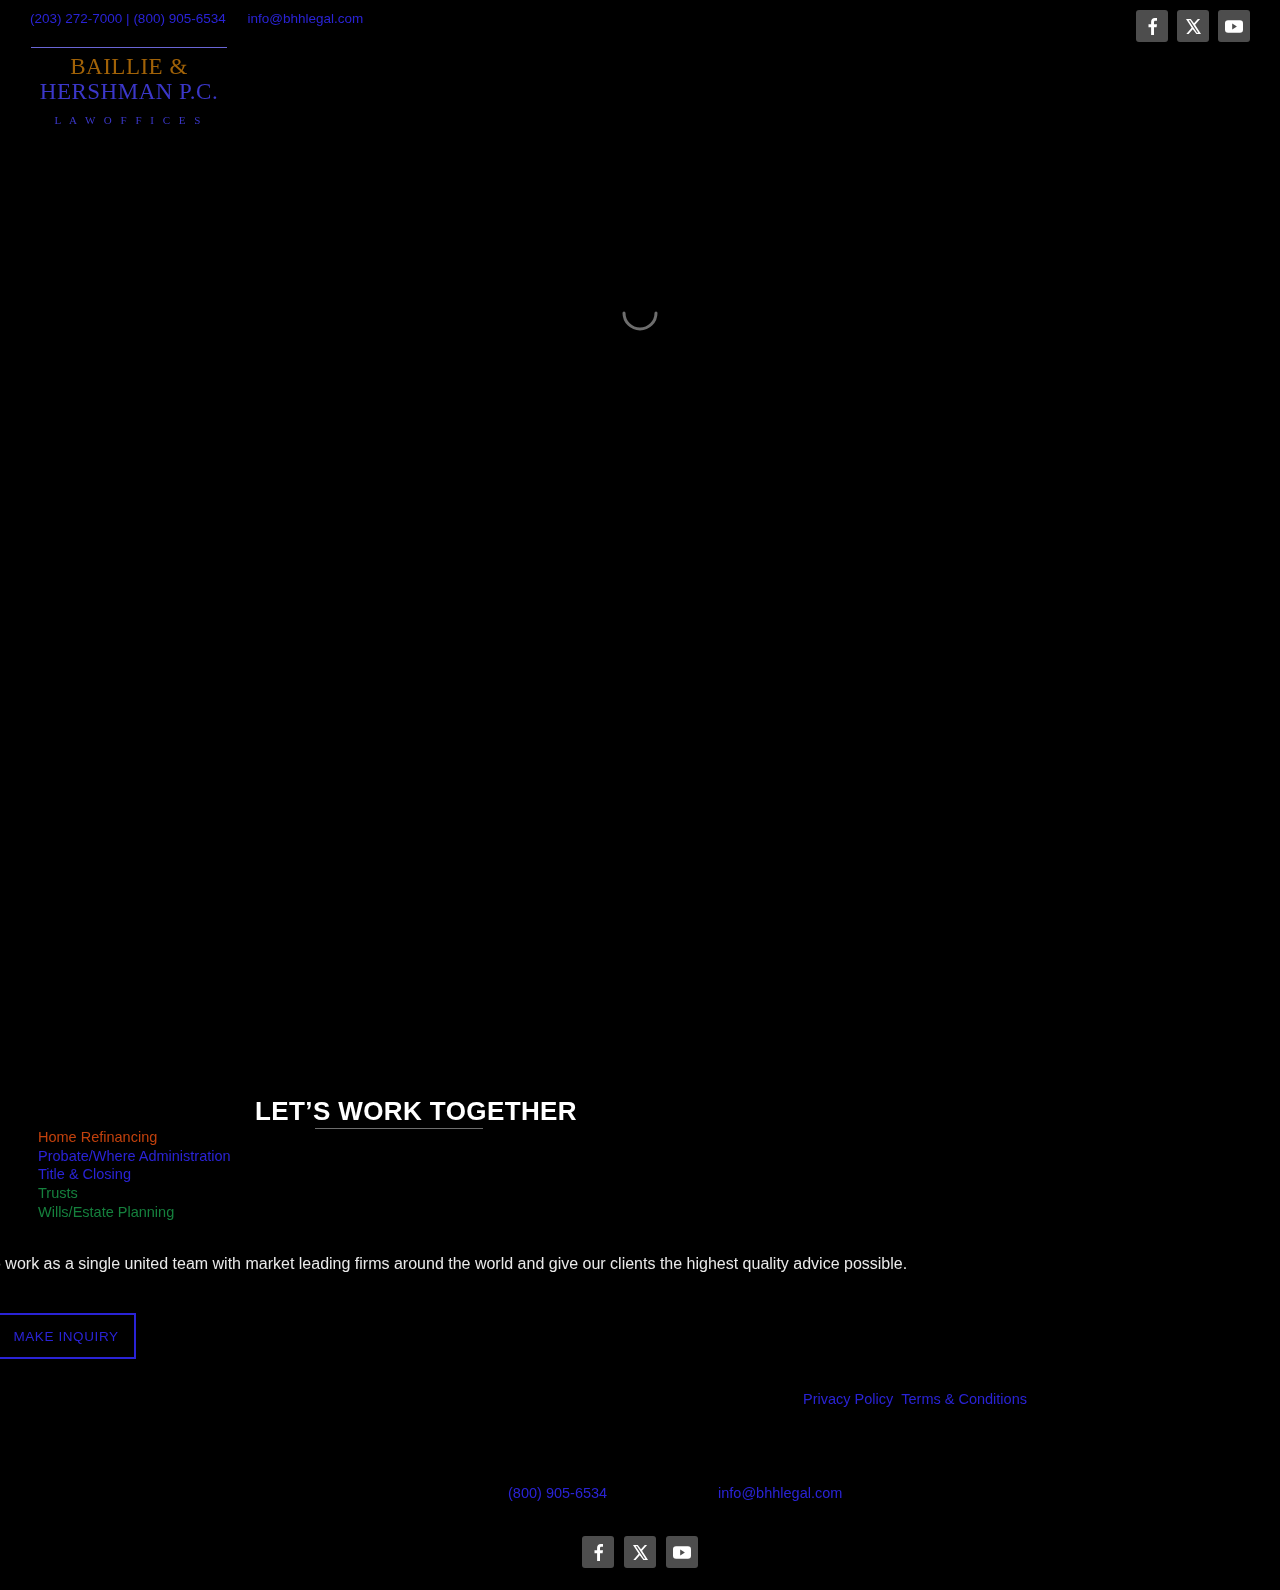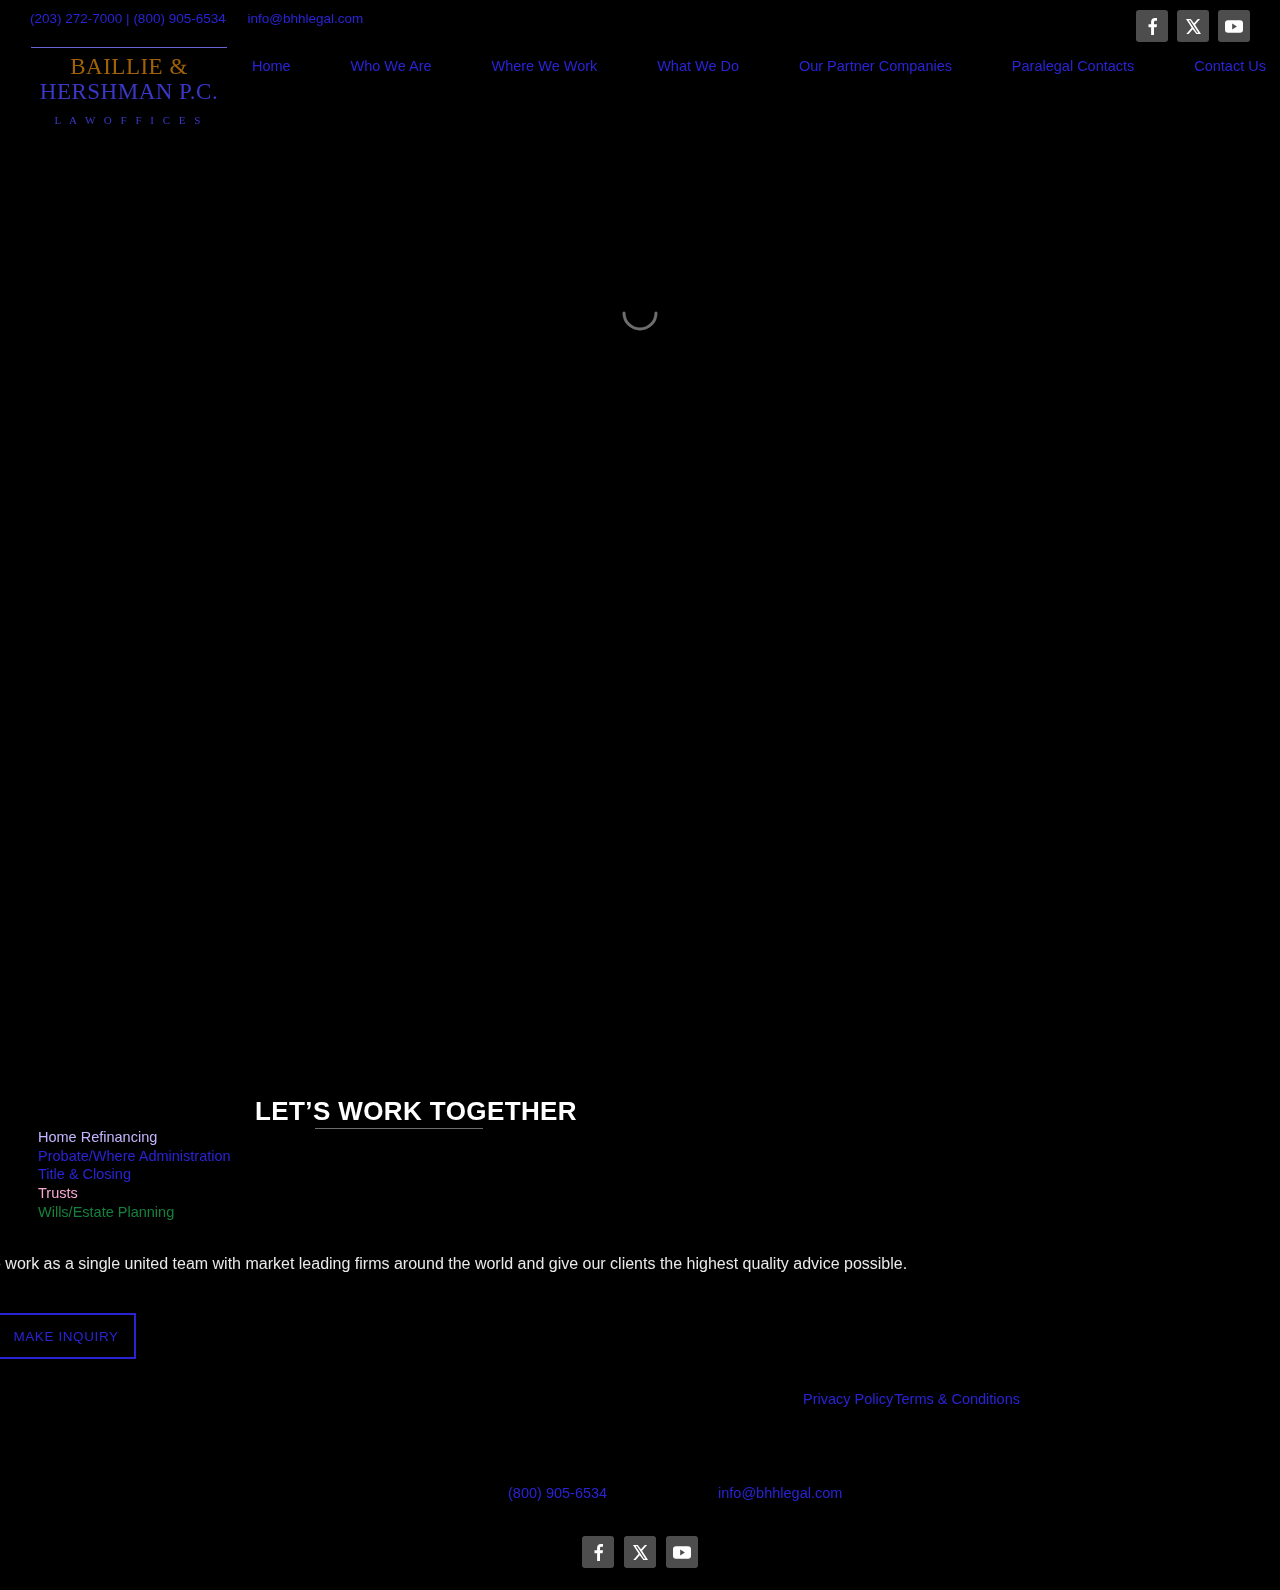--- a/index.html
+++ b/index.html
@@ -198,21 +198,21 @@
     justify-content: center;
     cursor: pointer;
   }
 
   
   .legal-links {
     position: absolute;
     top: 1391px;
     left: 803px;
     display: flex;
-    gap: 1px;
+    gap: 8px;
     font-size: 14.5px;
     align-items: center;
   }
   .legal-links a {
     color: #2a23d6;
     text-decoration: none;
     white-space: nowrap;
   }
 
   .footer-contact {
@@ -280,47 +280,38 @@
   </div>
 
   <div class="header">
     <a href="#" class="logo">
       <div class="rule"></div>
       <div class="l1">BAILLIE &amp;</div>
       <div class="l2">HERSHMAN P.C.</div>
       <div class="l3">L A W   O F F I C E S</div>
     </a>
 
-    <nav class="nav">
-      <a href="#" class="nav-item">Home</a>
-      <a href="#" class="nav-item">Who We Are</a>
-      <a href="#" class="nav-item">Where We Work</a>
-      <a href="#" class="nav-item">What We Do</a>
-      <a href="#" class="nav-item">Our Partner Companies</a>
-      <a href="#" class="nav-item">Paralegal Contacts</a>
-      <a href="#" class="nav-item">Contact Us</a>
-    </nav>
   </div>
 
   <div class="hero">
     <div class="spinner">
       <svg width="40" height="40" viewBox="0 0 40 40" aria-hidden="true">
         <path d="M4 14 A16 16 0 0 0 36 14" fill="none" stroke="#6e6e6e" stroke-width="3" stroke-linecap="round"></path>
       </svg>
     </div>
   </div>
 
   <div class="lwt-title">LET’S WORK TOGETHER</div>
   <div class="lwt-rule"></div>
 
   <ul class="service-list">
-    <li><a href="#" style="color:#c4b5fd">Home Refinancing</a></li>
+    <li><a href="#" style="color:#c2410c">Home Refinancing</a></li>
     <li><a href="#" style="color:#2a23d6">Probate/Where Administration</a></li>
     <li><a href="#" style="color:#2a23d6">Title &amp; Closing</a></li>
-    <li><a href="#" style="color:#f9a8d4">Trusts</a></li>
+    <li><a href="#" style="color:#15803d">Trusts</a></li>
     <li><a href="#" style="color:#15803d">Wills/Estate Planning</a></li>
   </ul>
 
   <div class="blurb">e work as a single united team with market leading firms around the world and give our clients the highest quality advice possible.</div>
 
   <button class="inquiry-btn">MAKE INQUIRY</button>
 
   <div class="legal-links">
     <a href="#">Privacy Policy</a>
     <a href="#">Terms &amp; Conditions</a>

